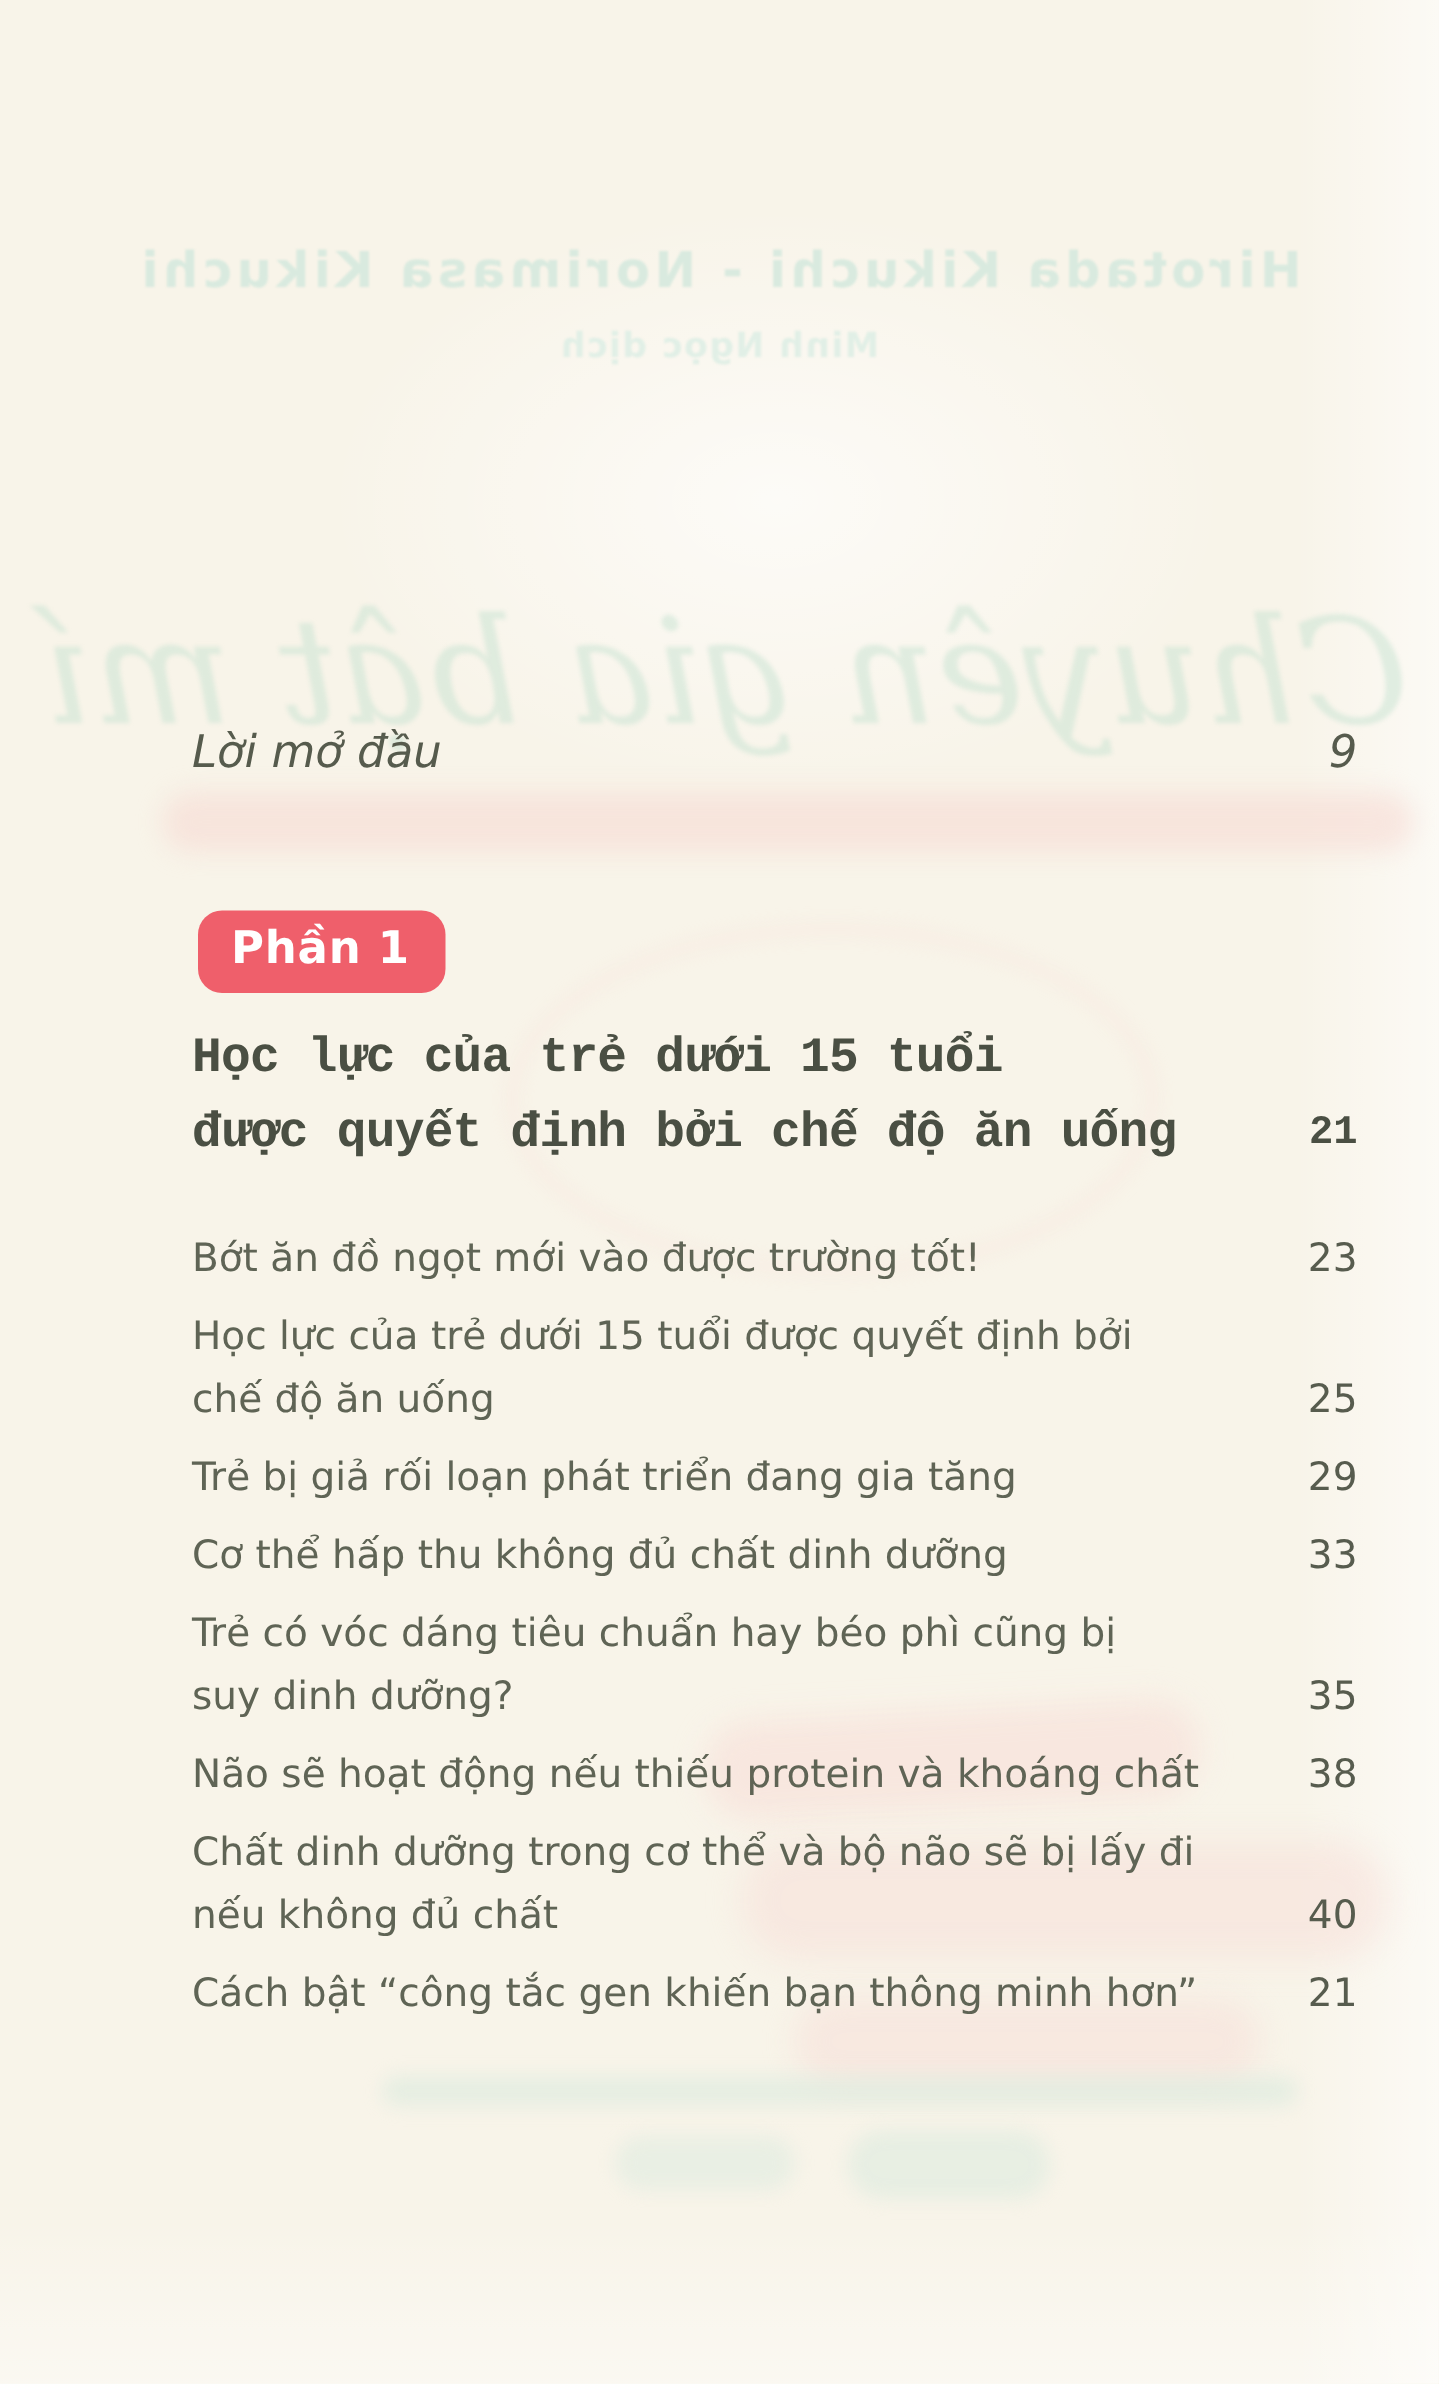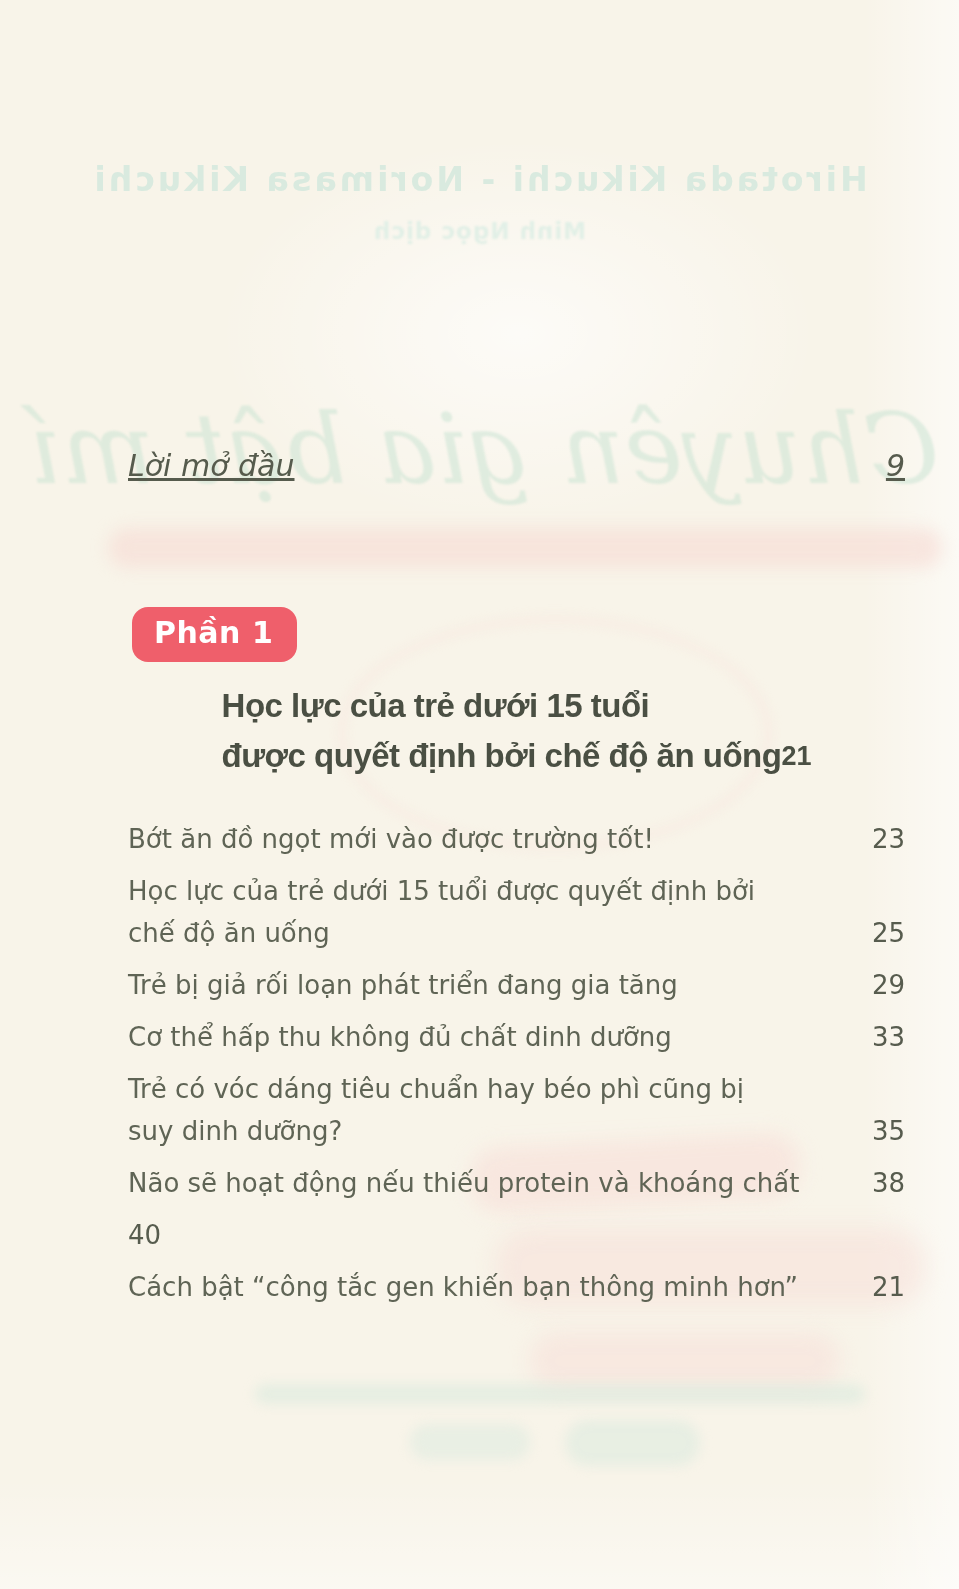--- a/index.html
+++ b/index.html
@@ -58,39 +58,39 @@
   }
   .page-title span {
     display:inline-block;
     font-family:"DejaVu Serif", serif; font-weight:bold;
     font-size:58px; line-height:1.15; color:#e5606c;
     transform:scale(.88,1.12); transform-origin:center top;
     letter-spacing:0;
   }
 
   .preface-row {
-    position:absolute; top:448px; left:128px; right:54px;
+    position:absolute; top:484px; left:128px; right:54px;
     display:flex; justify-content:space-between; align-items:baseline;
-    font-style:italic; font-size:30px; color:#565b4d;text-decoration:underline;
+    font-style:italic; font-size:30px; color:#565b4d;
   }
 
   .part-badge {
     position:absolute; top:607px; left:132px;
     display:inline-block;
     background:#ef5f6b; color:#ffffff;
     font-weight:bold; font-size:30px; letter-spacing:.5px;
     padding:8px 24px 12px 22px;
     border-radius:16px;
   }
 
   .part-row {
     position:absolute; top:681px; left:128px; right:54px;
-    display:flex; justify-content:center; align-items:flex-end;
+    display:flex; justify-content:space-between; align-items:flex-end;
     color:#4a4f43;
-    font-family:Liberation Sans, sans-serif; font-weight:bold;
+    font-family:Liberation Mono, monospace; font-weight:bold;
   }
   .part-title { font-size:33px; line-height:50px; white-space:pre-line; letter-spacing:-.5px; }
   .part-page  { font-size:27px; line-height:49px; }
 
   .toc {
     position:absolute; top:818px; left:128px; right:54px;
     display:flex; flex-direction:column; gap:10px;
   }
   .toc-row  { display:flex; justify-content:space-between; align-items:flex-end; gap:24px; }
   .toc-title { font-size:26px; line-height:42px; color:#5f6455; white-space:pre-line; max-width:720px; }
@@ -149,20 +149,22 @@
     <div class="toc-row">
       <div class="toc-title">Trẻ có vóc dáng tiêu chuẩn hay béo phì cũng bị
 suy dinh dưỡng?</div>
       <div class="toc-page">35</div>
     </div>
     <div class="toc-row">
       <div class="toc-title">Não sẽ hoạt động nếu thiếu protein và khoáng chất</div>
       <div class="toc-page">38</div>
     </div>
     <div class="toc-row">
+      <div class="toc-title">Chất dinh dưỡng trong cơ thể và bộ não sẽ bị lấy đi
+nếu không đủ chất</div>
       <div class="toc-page">40</div>
     </div>
     <div class="toc-row">
       <div class="toc-title">Cách bật “công tắc gen khiến bạn thông minh hơn”</div>
       <div class="toc-page">21</div>
     </div>
   </div>
 
 </div>
 

